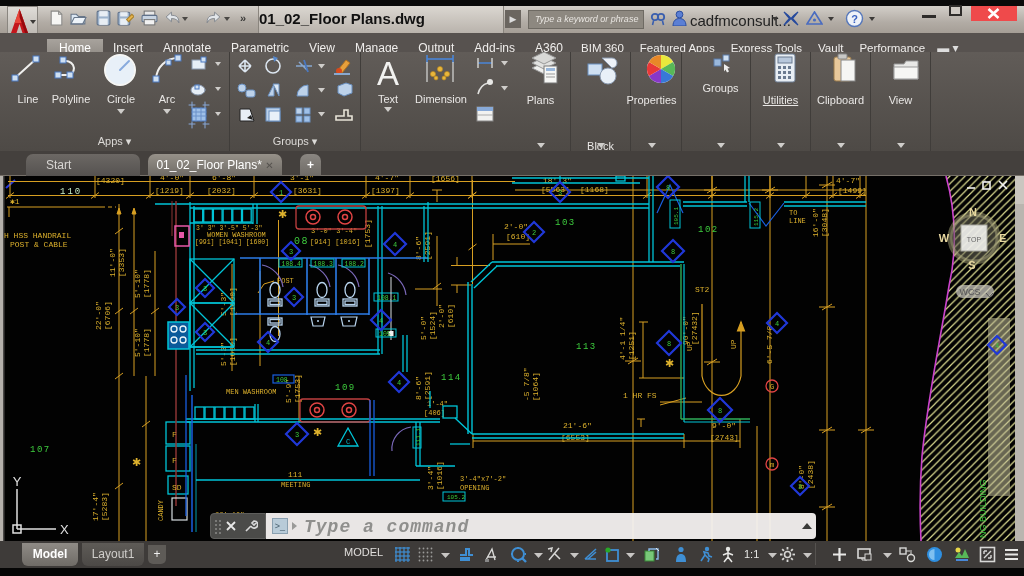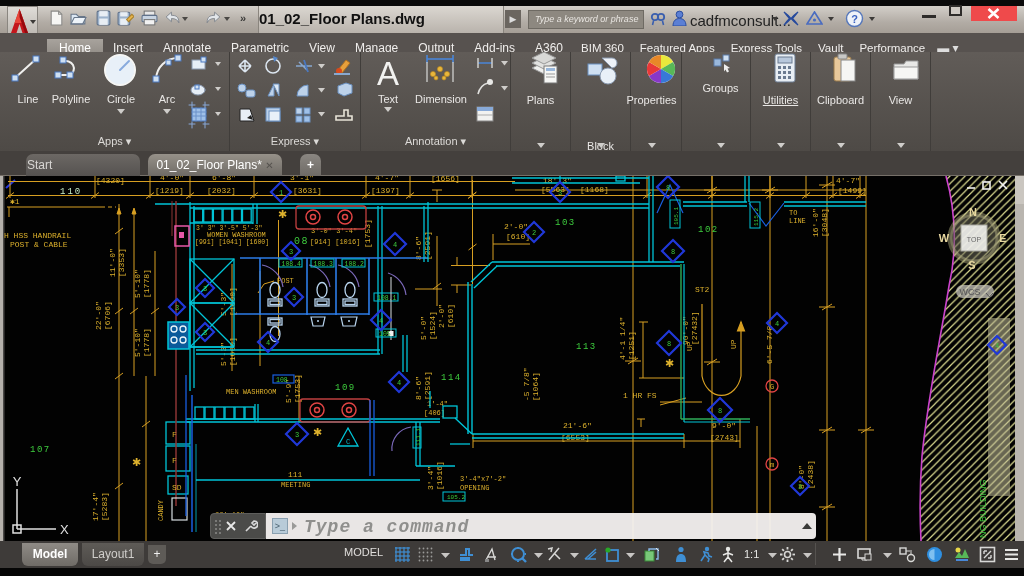--- a/index.html
+++ b/index.html
@@ -105,24 +105,21 @@
 <div class="abs" style="left:971px;top:6px;width:46px;height:15px;background:#ef4a4b;"></div>
 <svg class="abs" style="left:987px;top:8px;" width="13" height="11" viewBox="0 0 13 11">
 <path d="M1.5 1 L11.5 10 M11.5 1 L1.5 10" stroke="#fff" stroke-width="2.6"></path>
     </svg>
     <div class="abs" id="ribtabs"><span style="width:47px;padding:0;"></span><span class="act">Home</span><span>Insert</span><span>Annotate</span><span>Parametric</span><span>View</span><span>Manage</span><span>Output</span><span>Add-ins</span><span>A360</span><span class="s">BIM 360</span><span class="s">Featured Apps</span><span class="s">Express Tools</span><span class="s">Vault</span><span class="s">Performance</span><span style="padding:0 4px;color:#ddd;">▬ ▾</span></div>
     <div class="abs" id="ribbon">
 <div class="panel" style="left:0;width:230px;">
         <div class="plabel">Apps ▾</div>
       </div>
 <div class="panel" style="left:230px;width:131px;">
-        <div class="plabel">Express ▾</div>
-      </div>
-<div class="panel" style="left:361px;width:150px;">
-        <div class="plabel">Annotation ▾</div>
+        <div class="plabel">Groups ▾</div>
       </div>
 <div class="panel" style="left:511px;width:60px;">
         <div class="blab" style="top:42px;">Plans</div>
         <div class="abs" style="left:26px;bottom:3px;width:0;height:0;border-left:4px solid transparent;border-right:4px solid transparent;border-top:5px solid #cfcdca;"></div>
       </div>
 <div class="panel" style="left:571px;width:60px;">
         <div class="blab" style="top:42px;margin-top:46px;">Block</div>
         <div class="abs" style="left:26px;bottom:3px;width:0;height:0;border-left:4px solid transparent;border-right:4px solid transparent;border-top:5px solid #cfcdca;"></div>
       </div>
 <div class="panel" style="left:622px;width:60px;">
@@ -312,21 +309,21 @@
   <rect x="9" y="6" width="14" height="21" fill="#f6f6f4" stroke="#888"></rect>
  </g>
  <g transform="translate(893,8)">
   <path d="M1 4 h10 l2 -3 h12 v18 h-24 z" fill="#e8e8e6" stroke="#999"></path>
   <path d="M1 19 h24 v-12 h-24 z" fill="#f6f6f4" stroke="#999"></path>
  </g>
 </g>
 </svg>
 </div>
 <div class="abs" id="filetabs">
-<div class="ftab" style="left:26px;width:114px;background:linear-gradient(#6c6864,#555250);color:#d8d6d3;text-align:left;padding-left:1px;">Start</div>
+<div class="ftab" style="left:26px;width:114px;background:linear-gradient(#6c6864,#555250);color:#d8d6d3;text-align:left;padding-left:20px;">Start</div>
 <div class="ftab" style="left:148px;width:134px;background:linear-gradient(#969189,#6f6b66);color:#fff;">01_02_Floor Plans* <span style="color:#55524e;font-size:10px;">✕</span></div>
 <div class="ftab" style="left:300px;width:21px;background:linear-gradient(#8a8681,#6f6b66);color:#fff;font-weight:bold;">+</div>
 </div>
 <div class="abs" id="canvas">
       <svg class="abs" style="left:0;top:0;" width="1024" height="365" viewBox="0 0 1024 365">
 <defs>
 <pattern id="hatch" width="7.6" height="7.6" patternUnits="userSpaceOnUse">
  <path d="M-2,2 l4,-4 M0,7.6 l7.6,-7.6 M5.6,9.6 l4,-4" stroke="#d8d88e" stroke-width="1.2"></path>
 </pattern>
 </defs>

